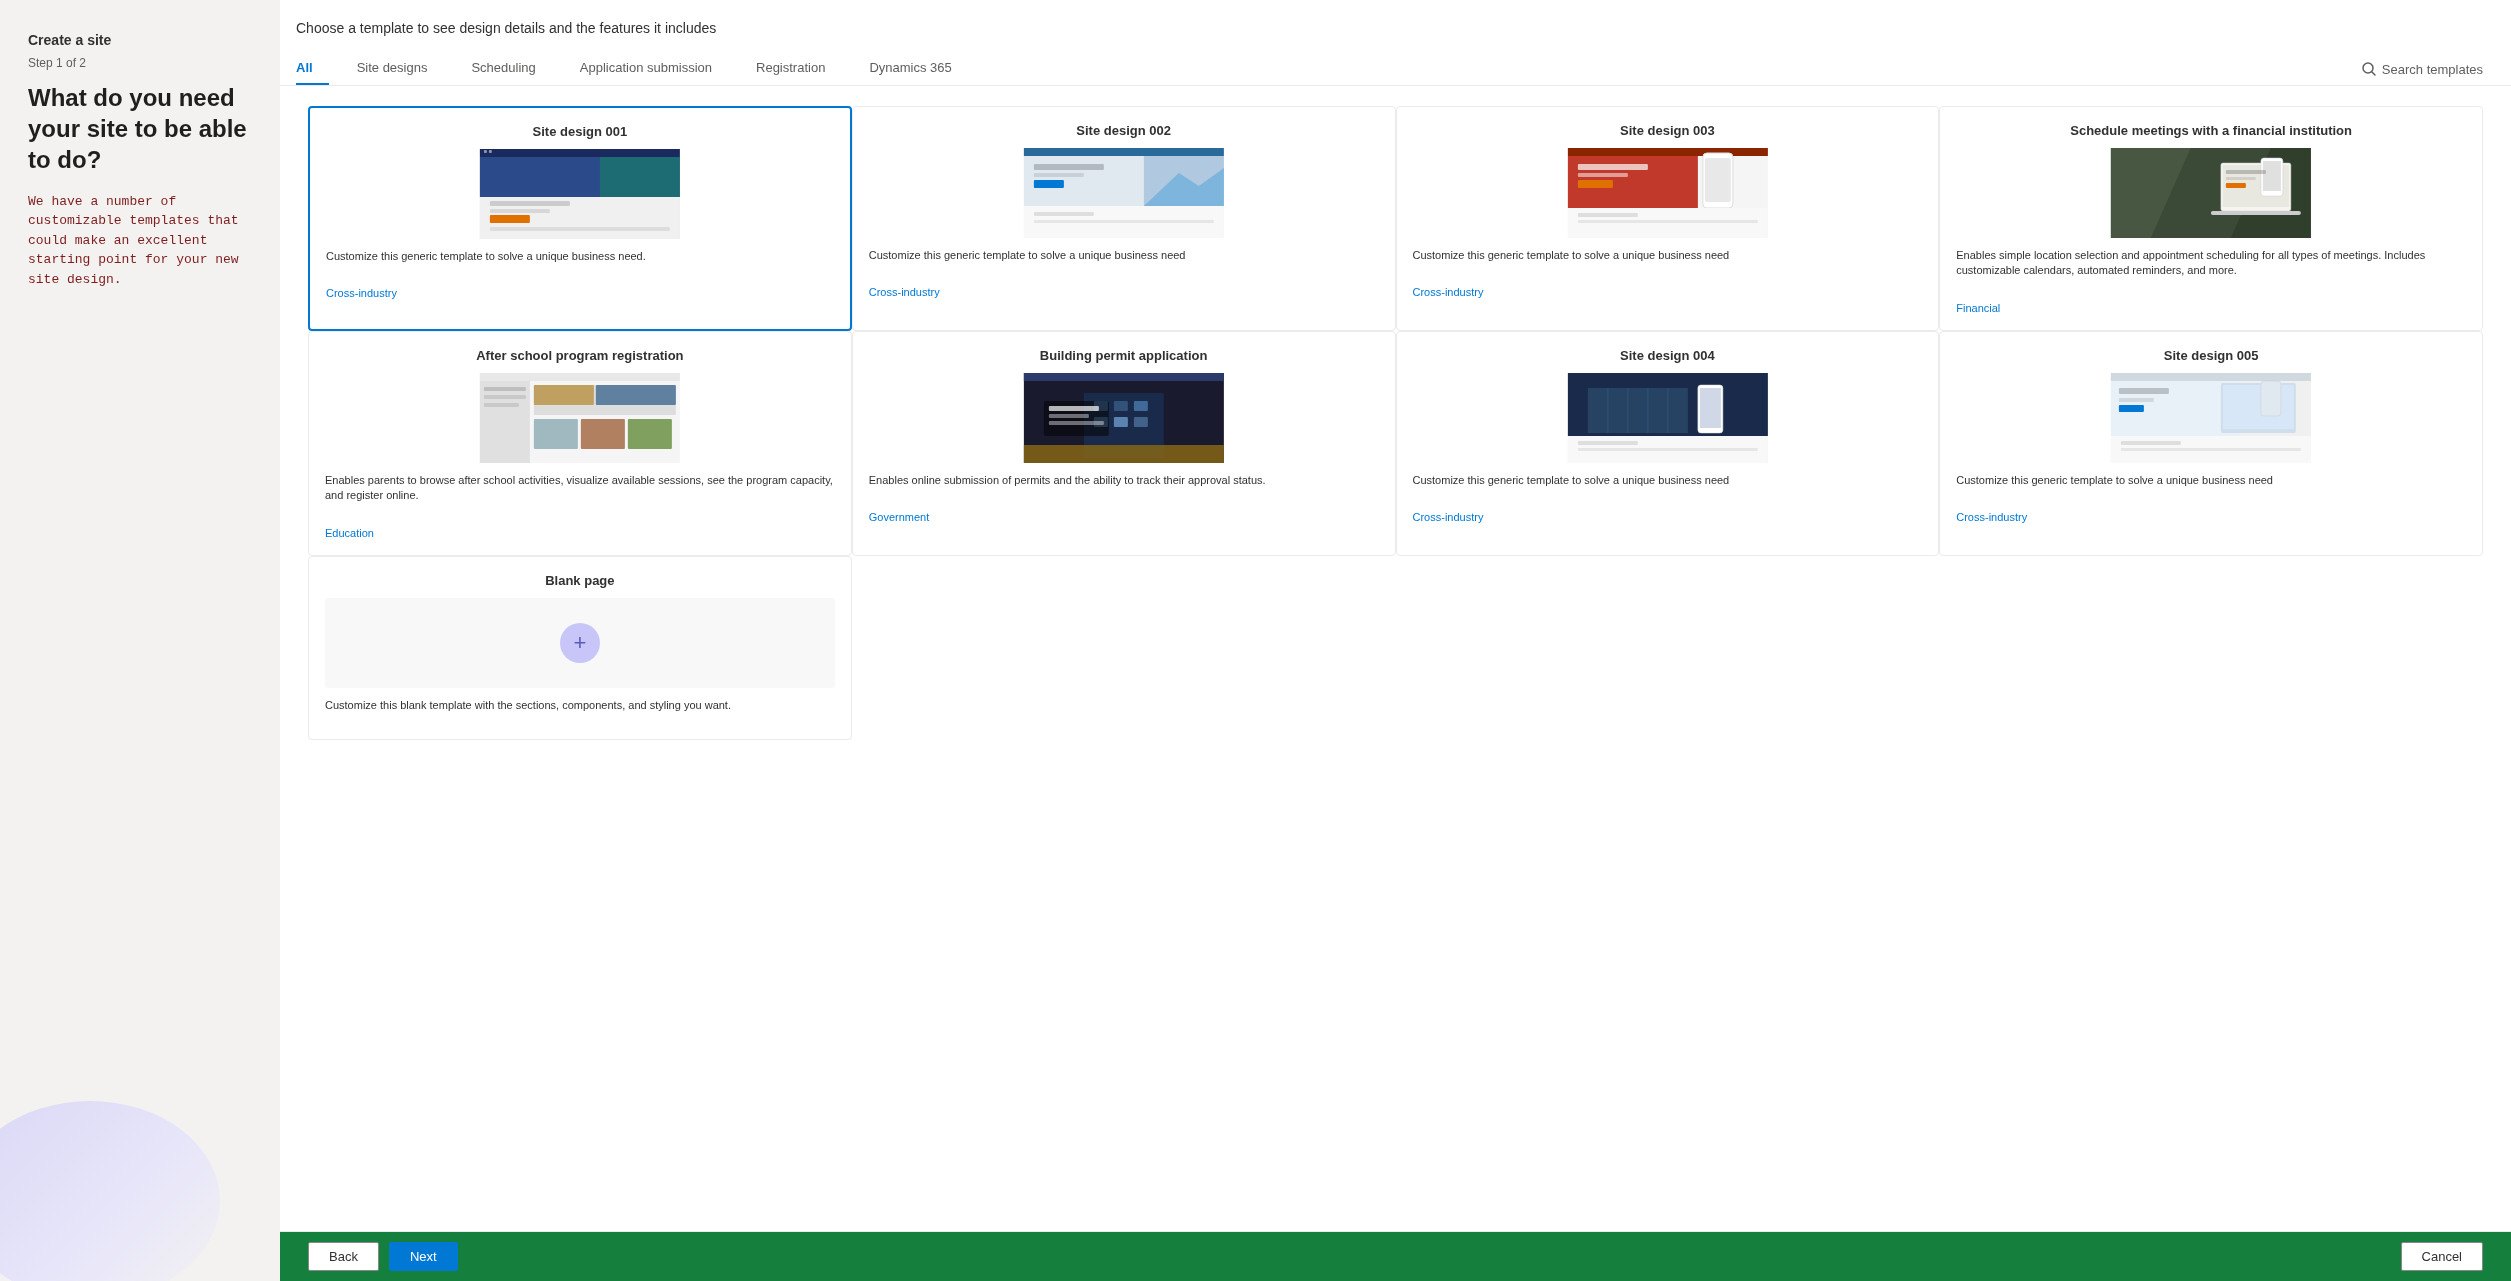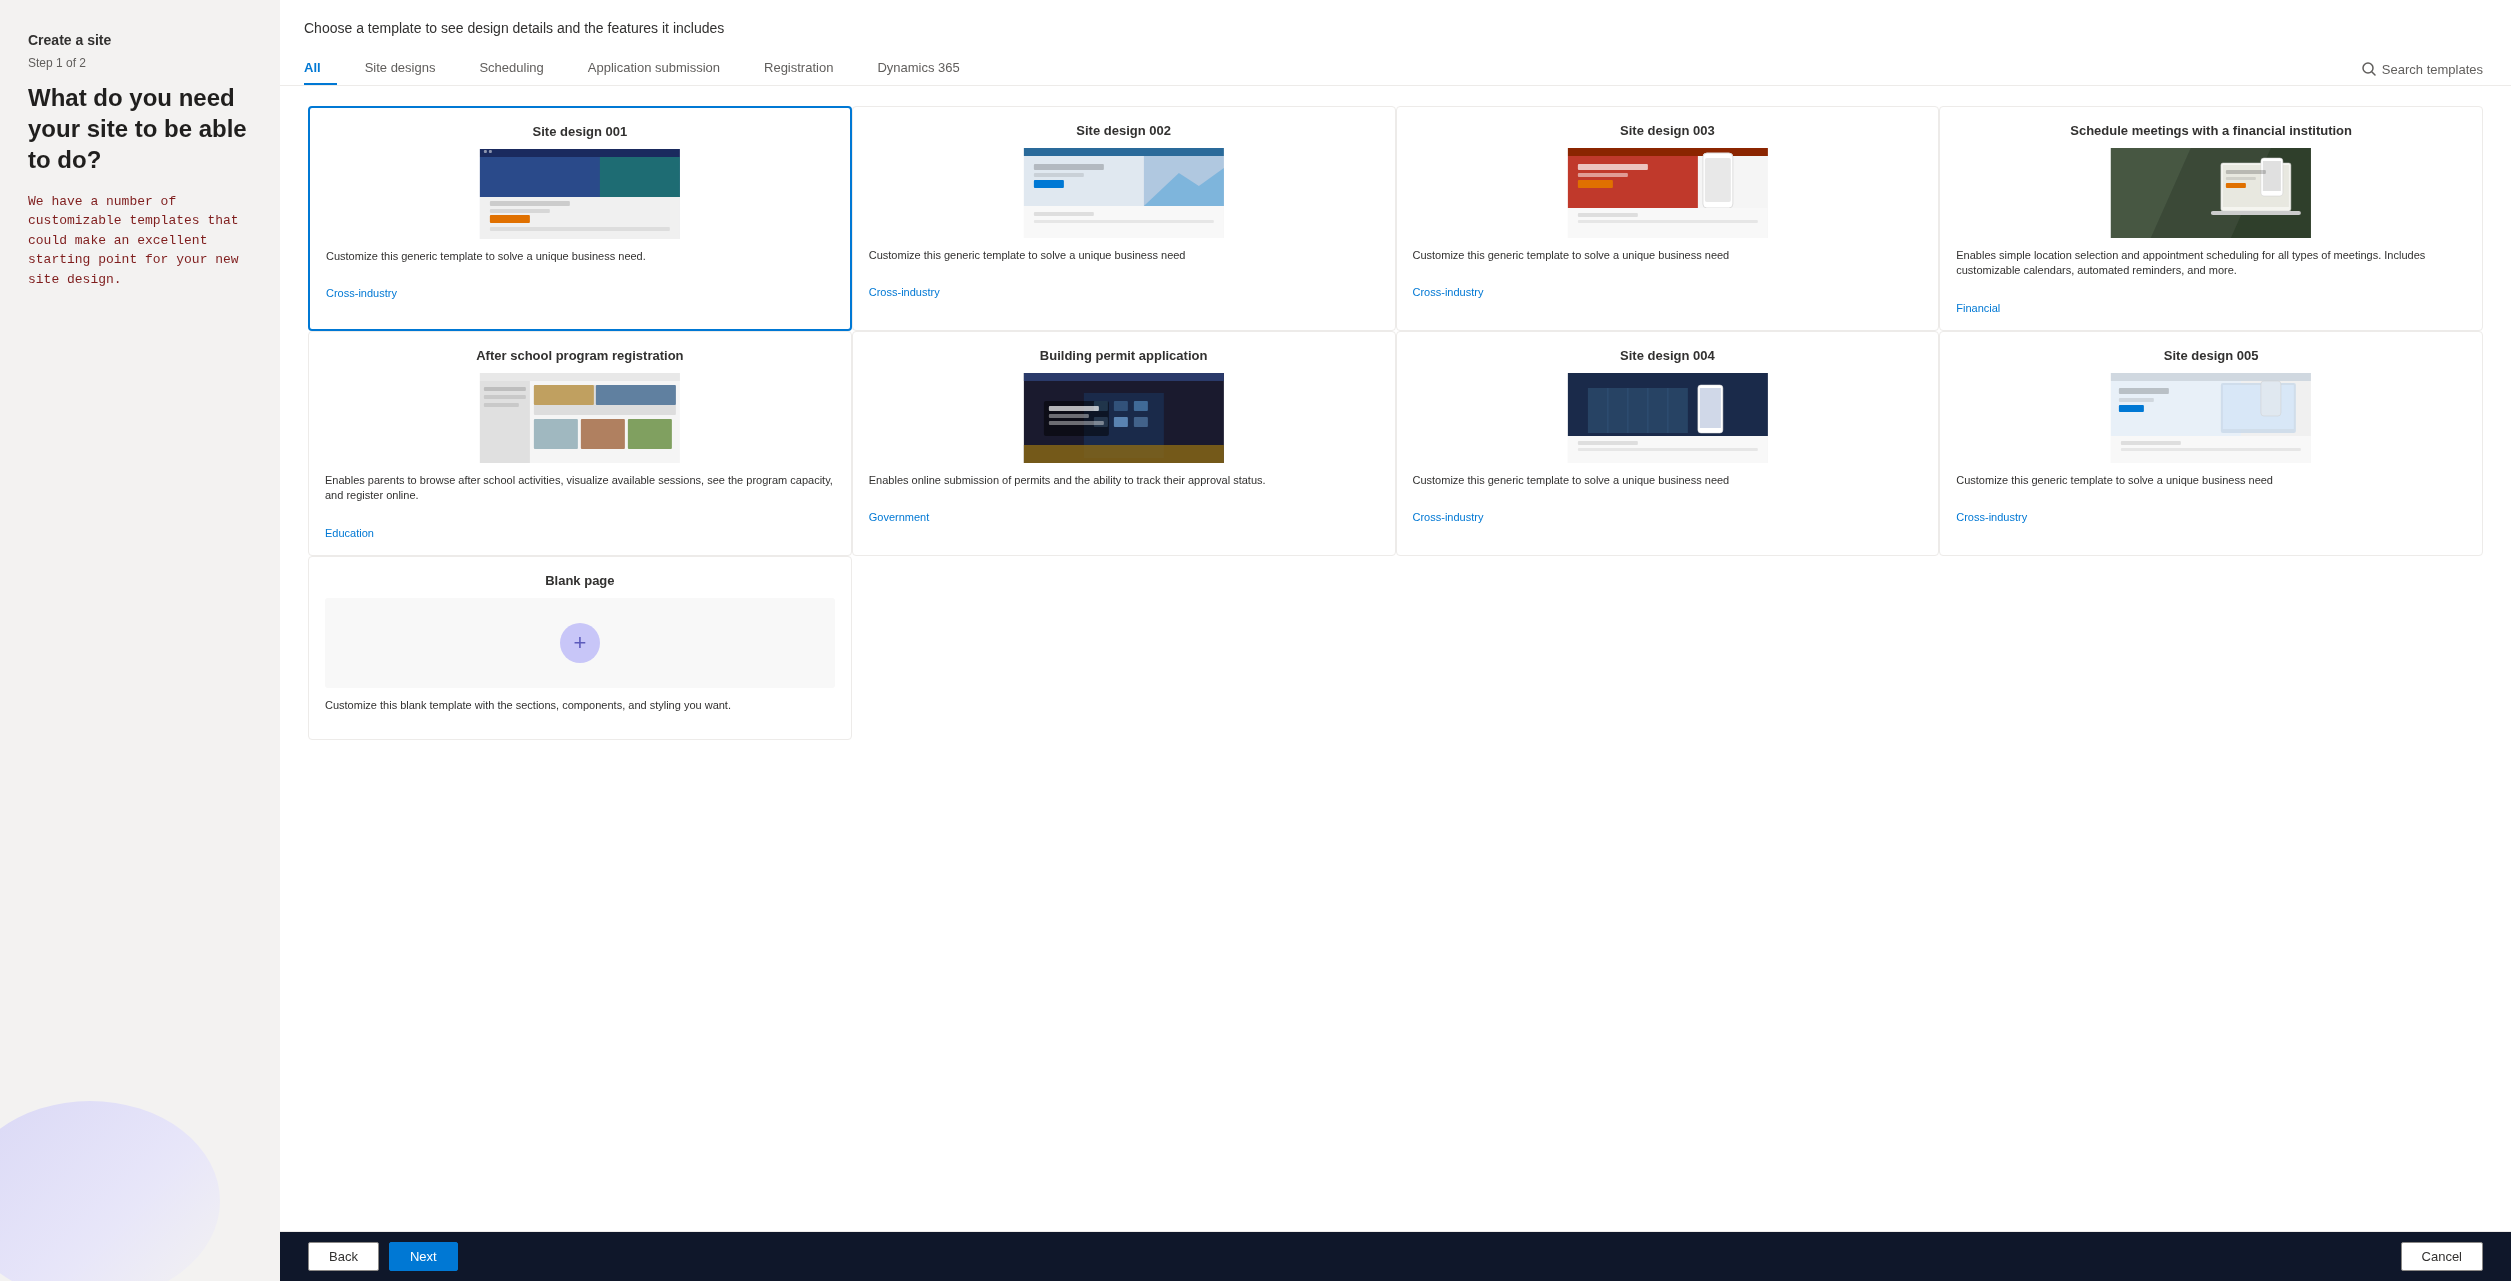--- a/index.html
+++ b/index.html
@@ -56,21 +56,21 @@
     
     .main-content {
       flex: 1;
       display: flex;
       flex-direction: column;
       overflow: hidden;
       background: #fff;
     }
 
     .main-header {
-      padding: 20px 28px 0 24px;
+      padding: 20px 28px 0 16px;
       border-bottom: 1px solid #edebe9;
     }
     .main-header-title {
       font-size: 14px;
       color: #323130;
       margin-bottom: 16px;
     }
 
     .tabs {
       display: flex;
@@ -178,21 +178,21 @@
       color: #323130;
       border: 1px solid #8a8886;
     }
 
     .footer-bottom {
       display: flex;
       align-items: center;
       justify-content: space-between;
       padding: 10px 28px;
       border-top: 1px solid #edebe9;
-      background: #0f172a;
+      background: #15803d;
     }
     .footer-left { display: flex; gap: 10px; align-items: center; }
 
     .preview-container {
       position: relative;
       width: 100%;
       height: 90px;
       overflow: hidden;
       border-radius: 3px;
       margin-bottom: 10px;

